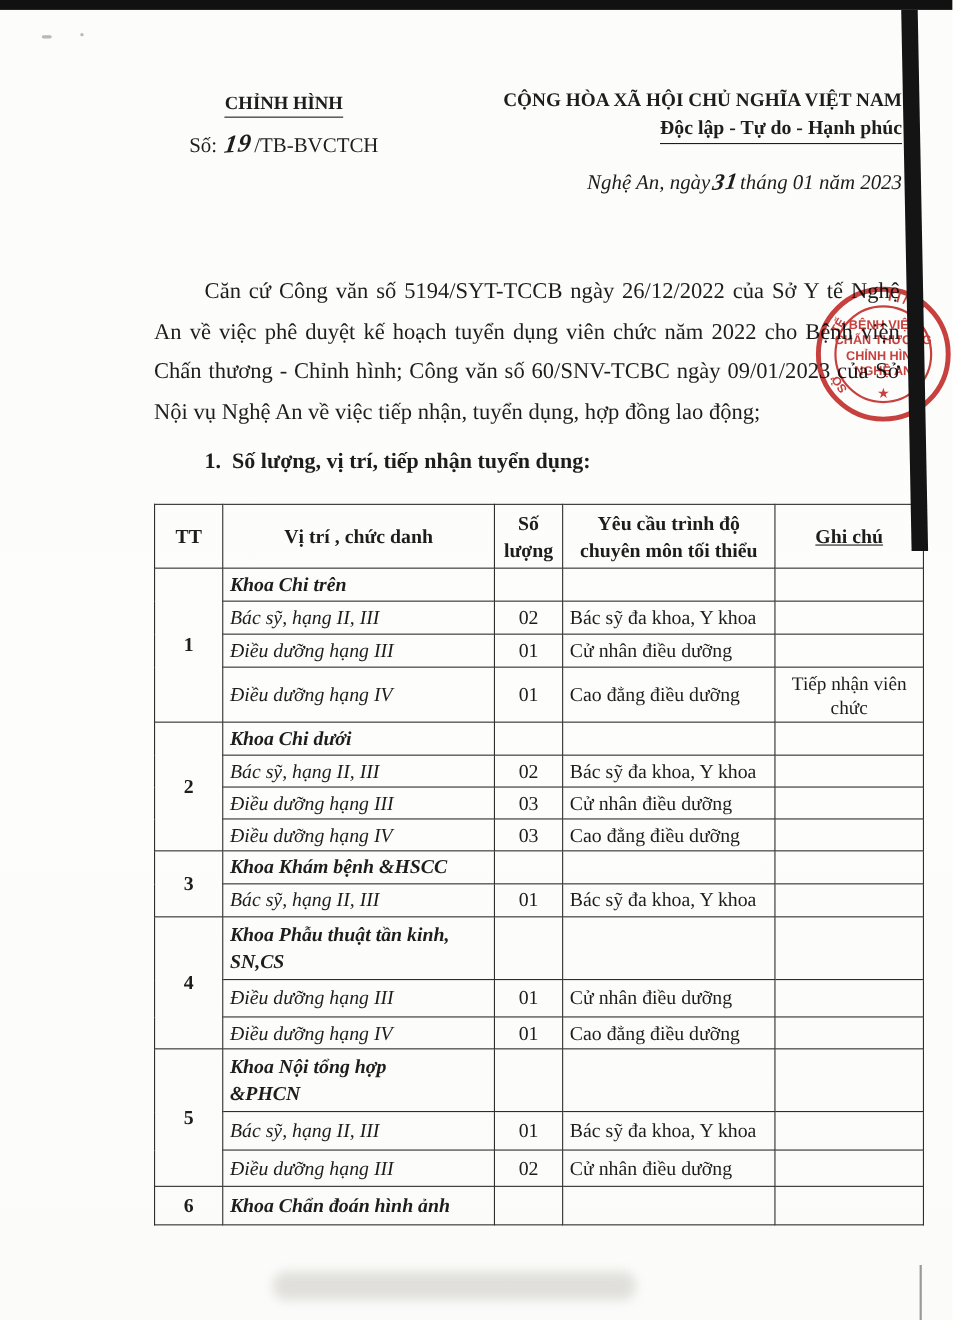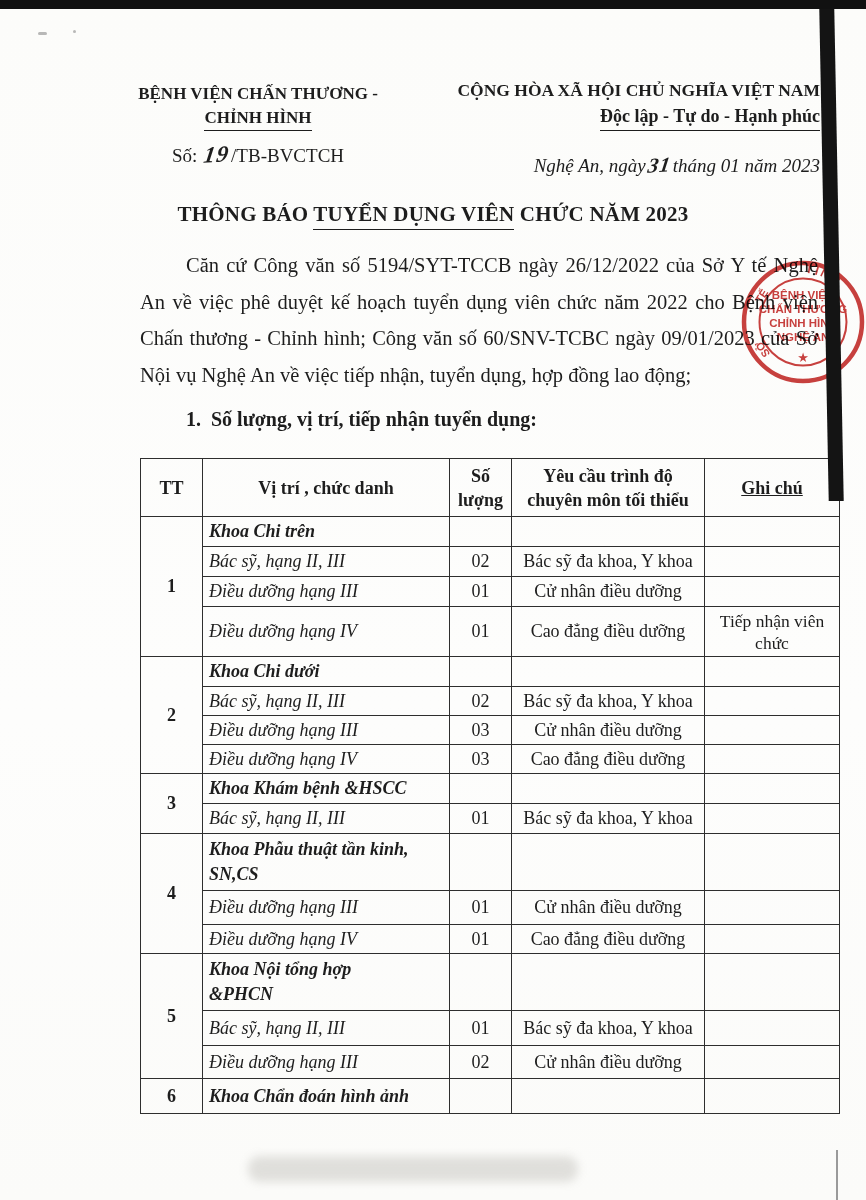--- a/index.html
+++ b/index.html
@@ -40,21 +40,21 @@
   .body-text p { text-indent:46px; }
   .section-h { margin-top:2px; font-weight:bold; text-align:left; text-indent:46px; font-size:20px; }
   .section-h .num { margin-right:10px; }
 
   
   table.main { position:absolute; left:140px; top:458px; width:678px; border-collapse:collapse; table-layout:fixed; font-size:18px; }
   table.main td, table.main th { border:1.5px solid #2e2e2e; padding:2px 6px; vertical-align:middle; overflow:hidden; }
   th.c-tt { width:62px; } td.c-tt { text-align:center; font-weight:bold; font-size:18px; }
   th.c-pos { width:247px; } td.c-pos { text-align:left; padding-left:9px;font-style:italic; }
   th.c-qty { width:62px; } td.c-qty { text-align:center; }
-  th.c-req { width:193px;margin-left:28px; } td.c-req { text-align:center; }
+  th.c-req { width:193px;margin-left:28px; } td.c-req { text-align:left; }
   th.c-note { width:135px;text-decoration:underline; } td.c-note { text-align:center; font-size:17.5px; line-height:22px; }
   table.main th { font-weight:bold; text-align:center; line-height:24px; }
   td.dept { font-weight:bold; white-space:pre-line; line-height:25px; }
 
   
   .stamp { position:absolute; left:740px; top:259px; width:126px; height:126px; z-index:20; opacity:.92; mix-blend-mode:multiply; }
   .stamp svg { width:126px; height:126px; }
 
   .flow-spacer { height:6px; }
 </style>
@@ -64,39 +64,35 @@
 <div class="page">
 
   <div class="scan-top-bar"></div>
   <div class="scan-right-band"></div>
   <div class="scan-right-line"></div>
   <div class="speck-1"></div>
   <div class="speck-2"></div>
   <div class="smudge"></div>
 
   <div class="hdr-left">
-    <div class="l2">BỆNH VIỆN CHẤN THƯƠNG -</div>
     <div><span class="l3">CHỈNH HÌNH</span></div>
     <div class="doc-num">
       <span>Số:</span>
       <span class="hand">19</span><span>/TB-BVCTCH</span>
     </div>
   </div>
 
   <div class="hdr-right">
     <div class="l1">CỘNG HÒA XÃ HỘI CHỦ NGHĨA VIỆT NAM</div>
     <div><span class="l2">Độc lập - Tự do - Hạnh phúc</span></div>
     <div class="date-line">
       <span>Nghệ An, ngày</span><span class="hand">31</span><span>tháng 01 năm 2023</span>
     </div>
   </div>
 
-  <div class="doc-title">
-    <span>THÔNG BÁO </span><span class="u">TUYỂN DỤNG VIÊN</span><span> CHỨC NĂM 2023</span>
-  </div>
 
   <div class="body-text">
     <p>Căn cứ Công văn số 5194/SYT-TCCB ngày 26/12/2022 của Sở Y tế Nghệ An về việc phê duyệt kế hoạch tuyển dụng viên chức năm 2022 cho Bệnh viện Chấn thương - Chỉnh hình; Công văn số 60/SNV-TCBC ngày 09/01/2023 của Sở Nội vụ Nghệ An về việc tiếp nhận, tuyển dụng, hợp đồng lao động;</p>
     <div class="flow-spacer"></div>
     <div class="section-h">
       <span class="num">1.</span><span>Số lượng, vị trí, tiếp nhận tuyển dụng:</span>
     </div>
   </div>
 
   <table class="main">

